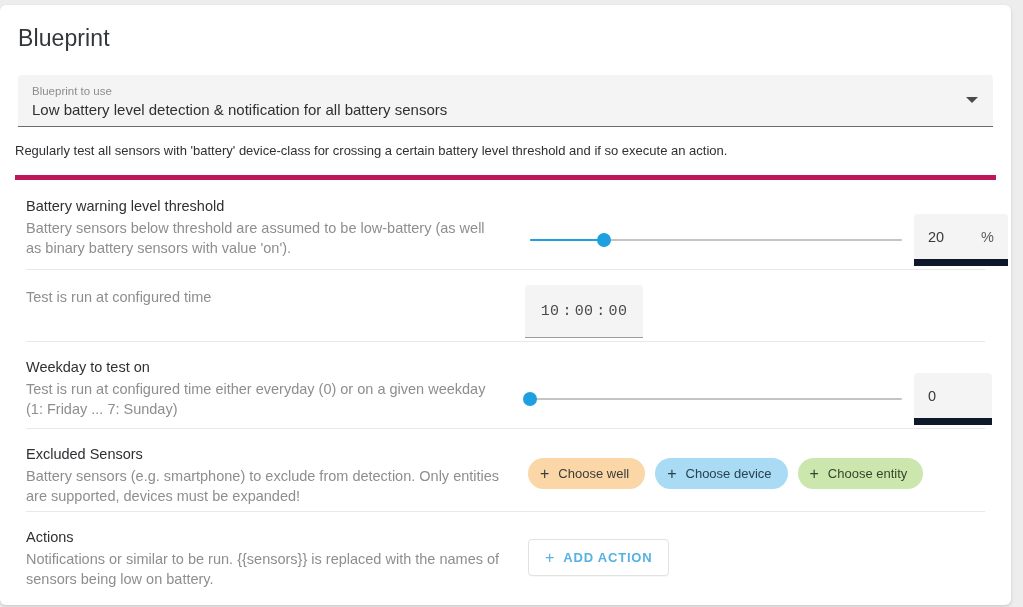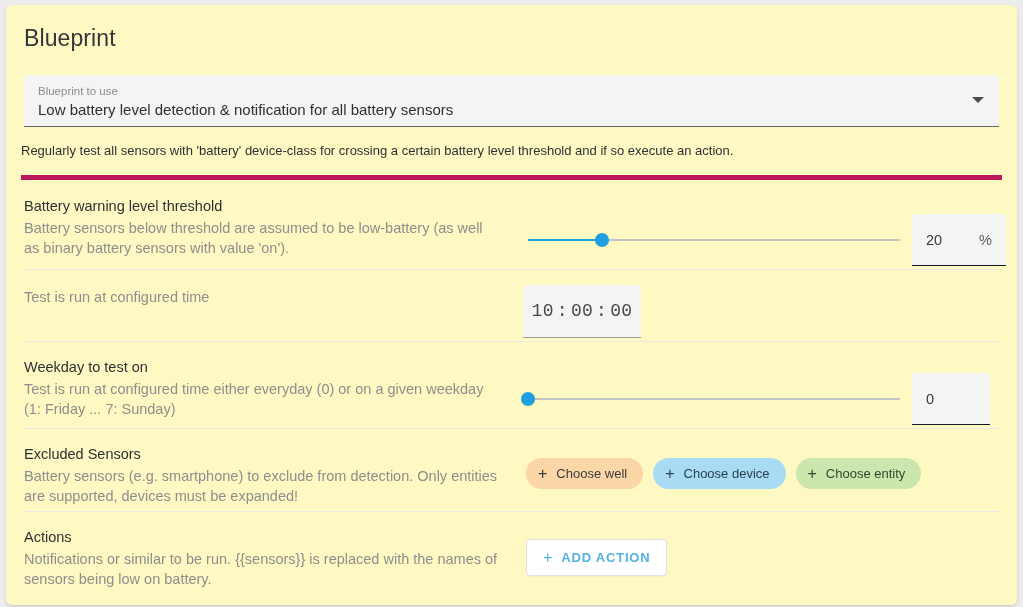--- a/index.html
+++ b/index.html
@@ -15,25 +15,25 @@
 
   #page {
     position: relative;
     width: 1023px;
     height: 607px;
     background: #ededed;
   }
 
   .card {
     position: absolute;
-    left: 6px;
+    left: 0;
     top: 5px;
     width: 1011px;
     height: 600px;
-    background: #fef9c3;
+    background: #ffffff;
     border-radius: 6px;
     box-shadow: 0 2px 4px rgba(0,0,0,0.10), 0 1px 2px rgba(0,0,0,0.06);
     overflow: hidden;
     box-sizing: border-box;
   }
 
   
   .card-header {
     padding: 18px 18px 0 18px;
   }
@@ -91,21 +91,21 @@
     font-size: 13px;
     color: #2e3033;
     line-height: 20px;
     border-bottom: 5px solid #be185d;
   }
 
   
   .row {
     display: flex;
     align-items: flex-start;
-    margin: 0 18px;
+    margin: 0 26px;
     border-bottom: 1px solid #e8e8e8;
     box-sizing: border-box;
   }
   .row:last-child { border-bottom: none; }
 
   .row-text {
     width: 490px;
     flex: 0 0 490px;
     box-sizing: border-box;
     padding-right: 14px;
@@ -175,21 +175,21 @@
     background: #1e9fe0;
     box-shadow: 0 0 0 0 rgba(30,159,224,0.15);
   }
 
   
   .valbox {
     margin-left: 12px;
     width: 94px;
     height: 52px;
     background: #f4f4f4;
-    border-bottom: 1px solid #0f172a;
+    border-bottom: 7px solid #0f172a;
     border-radius: 4px 4px 0 0;
     display: flex;
     align-items: center;
     justify-content: space-between;
     padding: 0 14px;
     box-sizing: border-box;
     font-size: 14.5px;
     color: #3a3a3a;
     cursor: text;
   }
@@ -209,21 +209,21 @@
     border-bottom: 1px solid #9b9b9b;
     border-radius: 4px 4px 0 0;
     display: flex;
     align-items: center;
     justify-content: center;
     box-sizing: border-box;
     margin-left: 9px;
     cursor: text;
   }
   .timebox span {
-    font-size: 18px;
+    font-size: 15px;
     color: #4a4a4a;
     font-family: "Liberation Mono", monospace;
     letter-spacing: 0.3px;
   }
   .time-sep { color: #9a9a9a; padding: 0 3px; }
 
   
   .chips {
     display: flex;
     align-items: center;

